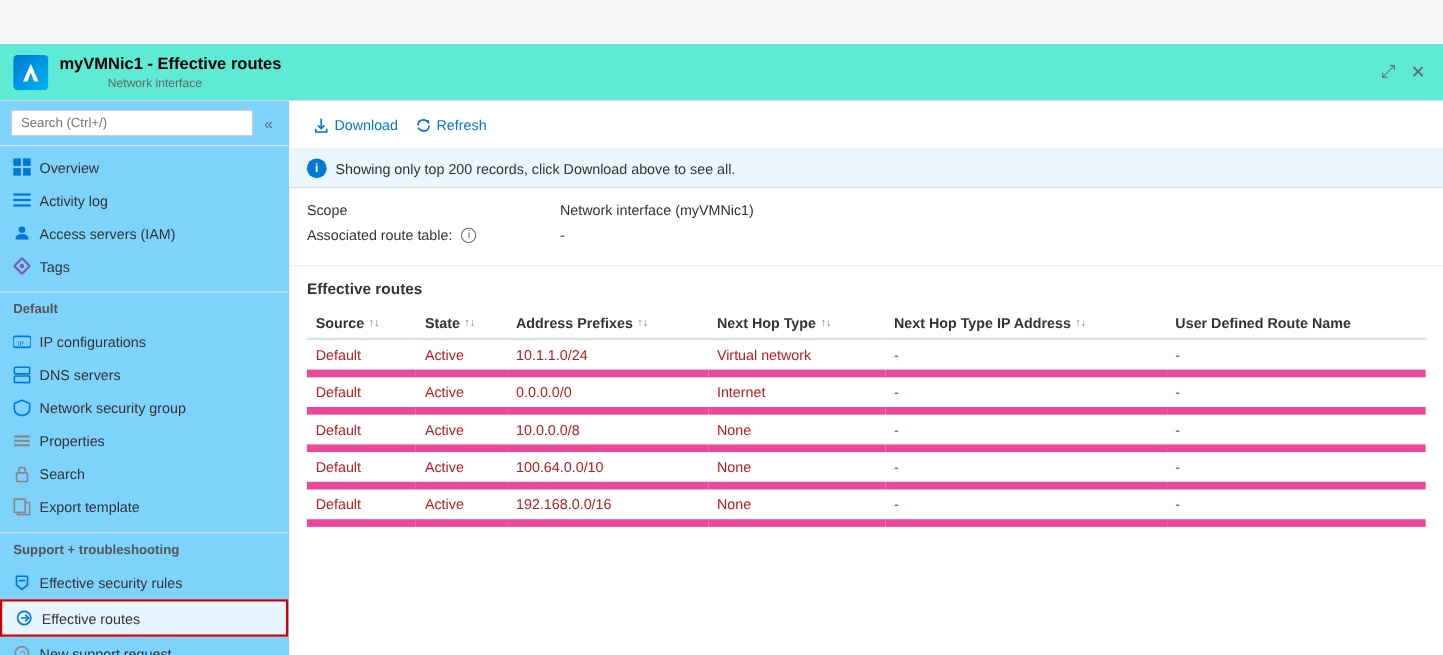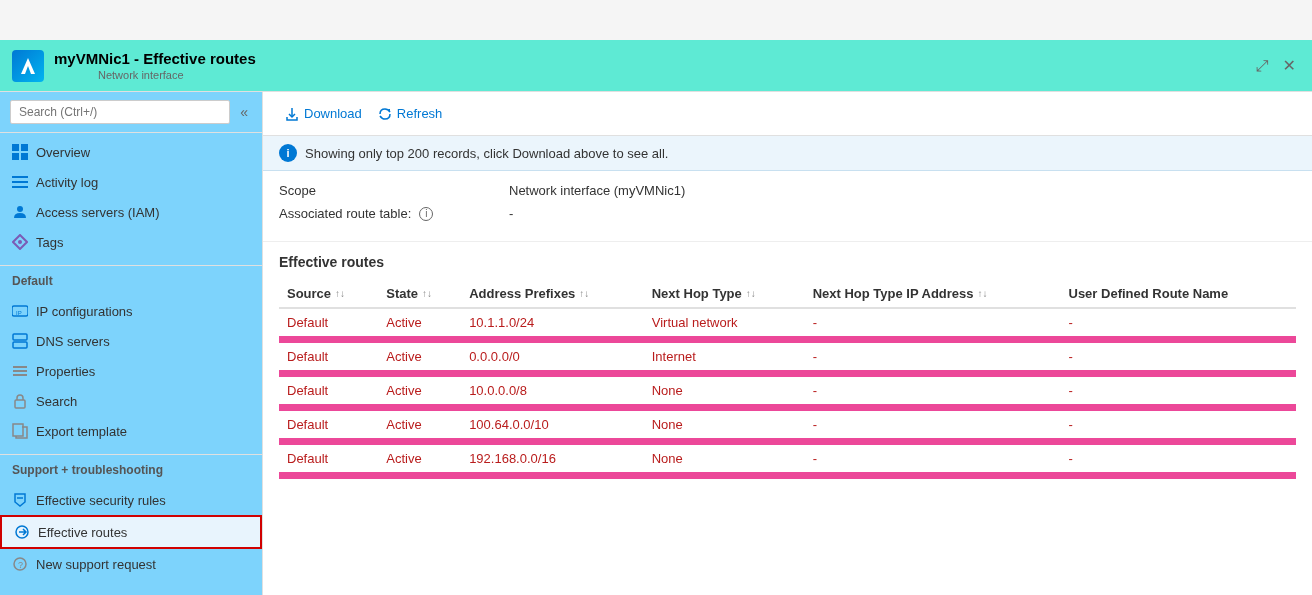--- a/index.html
+++ b/index.html
@@ -146,20 +146,28 @@
         <span>IP configurations</span>
       </div>
       <div class="nav-item">
         <span class="nav-icon">
           <svg width="16" height="16" viewBox="0 0 16 16">
               <rect x="1" y="1" width="14" height="6" rx="1" fill="none" stroke="#0078d4" stroke-width="1.5"></rect>
               <rect x="1" y="9" width="14" height="6" rx="1" fill="none" stroke="#0078d4" stroke-width="1.5"></rect>
             </svg>
         </span>
         <span>DNS servers</span>
+      </div>
+      <div class="nav-item">
+        <span class="nav-icon">
+          <svg width="16" height="16" viewBox="0 0 16 16">
+              <path d="M8,1 L15,4 L15,9 Q15,14 8,15 Q1,14 1,9 L1,4 Z" fill="none" stroke="#0078d4" stroke-width="1.5"></path>
+            </svg>
+        </span>
+        <span>Network security group</span>
       </div>
       <div class="nav-item">
         <span class="nav-icon">
           <svg width="16" height="16" viewBox="0 0 16 16">
               <rect x="1" y="3" width="14" height="2" fill="#888"></rect>
               <rect x="1" y="7" width="14" height="2" fill="#888"></rect>
               <rect x="1" y="11" width="14" height="2" fill="#888"></rect>
             </svg>
         </span>
         <span>Properties</span>

